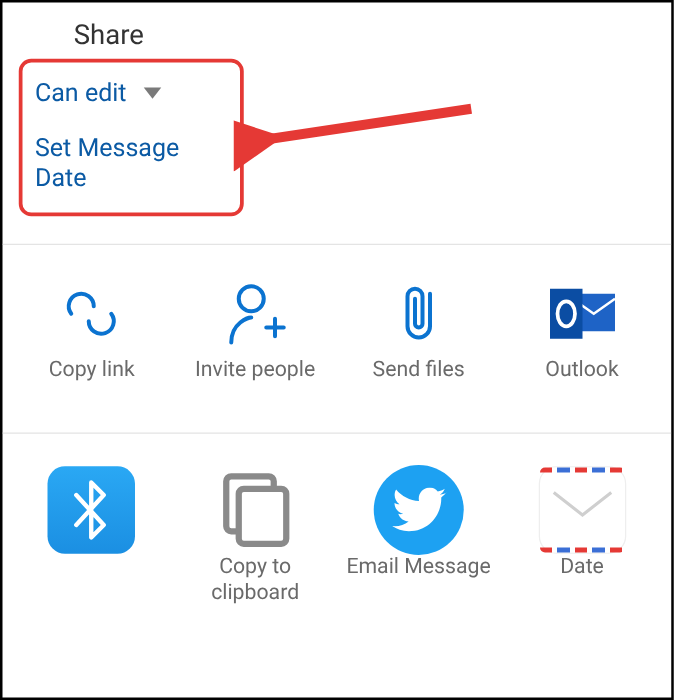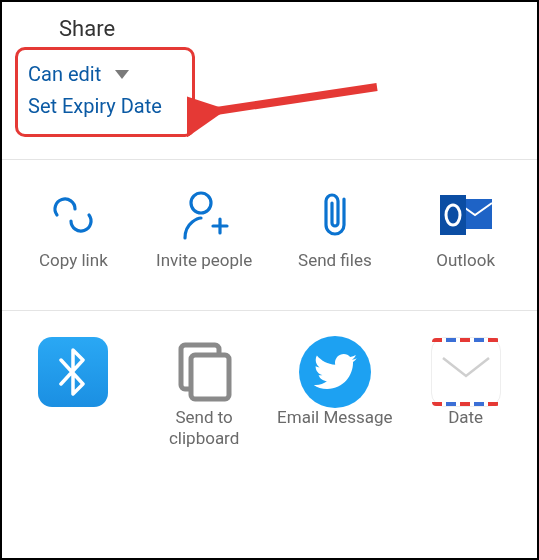--- a/index.html
+++ b/index.html
@@ -25,21 +25,21 @@
     width: 180px;
     margin: 6px 0 0 13px;
     padding: 12px 10px 16px 10px;
   }
   .permission {
     display: flex;
     align-items: center;
     gap: 14px;
     color: #0b5aa4;
     font-size: 20px;
-    margin-bottom: 8px;
+    margin-bottom: 20px;
     cursor: pointer;
   }
   .permission .caret {
     width: 0; height: 0;
     border-left: 7px solid transparent;
     border-right: 7px solid transparent;
     border-top: 9px solid #7a7a7a;
   }
   .expiry {
     color: #0b5aa4;
@@ -108,21 +108,21 @@
 
 <div class="header">
   <div class="title">Share</div>
 </div>
 
 <div class="highlight-box">
   <div class="permission">
     <span>Can edit</span>
     <span class="caret"></span>
   </div>
-  <div class="expiry">Set Expiry Date</div>
+  <div class="expiry">Set Message Date</div>
 </div>
 
 <svg class="arrow" viewBox="0 0 200 60">
   <defs>
     <marker id="ah" markerWidth="14" markerHeight="14" refX="3" refY="5" orient="auto">
       <path d="M10 0 L0 5 L10 10 Z" fill="#e53935"></path>
     </marker>
   </defs>
   <line x1="190" y1="10" x2="16" y2="36" stroke="#e53935" stroke-width="8" marker-end="url(#ah)"></line>
 </svg>
@@ -185,21 +185,21 @@
   </div>
   <div class="tile">
     <div class="icon-area">
       <div class="app-icon clip">
         <svg width="66" height="66" viewBox="0 0 66 66">
           <rect x="10" y="6" width="38" height="44" rx="4" fill="none" stroke="#8a8a8a" stroke-width="5"></rect>
           <rect x="20" y="16" width="38" height="44" rx="4" fill="#fff" stroke="#8a8a8a" stroke-width="5"></rect>
         </svg>
       </div>
     </div>
-    <div class="label">Send to clipboard</div>
+    <div class="label">Copy to clipboard</div>
   </div>
   <div class="tile">
     <div class="icon-area">
       <div class="app-icon tw">
         <svg width="44" height="36" viewBox="0 0 44 36">
           <path fill="#fff" d="M44 4.3c-1.6.7-3.3 1.2-5.1 1.4 1.8-1.1 3.2-2.8 3.9-4.8-1.7 1-3.6 1.8-5.6 2.2C35.6 1.3 33.3 0 30.8 0c-4.9 0-8.8 4-8.8 8.8 0 .7.1 1.4.2 2C14.8 10.4 8.3 6.9 3.9 1.6c-.8 1.3-1.2 2.8-1.2 4.4 0 3.1 1.6 5.8 3.9 7.4-1.4 0-2.8-.4-4-1.1v.1c0 4.3 3 7.8 7 8.6-.7.2-1.5.3-2.3.3-.6 0-1.1-.1-1.7-.2 1.1 3.5 4.4 6 8.3 6.1-3 2.4-6.9 3.8-11 3.8-.7 0-1.4 0-2.1-.1C4.1 33.4 8.9 35 14.1 35c16.7 0 25.9-13.9 25.9-25.9v-1.2c1.8-1.3 3.3-2.9 4.5-4.7z"></path>
         </svg>
       </div>
     </div>
     <div class="label">Email Message</div>

